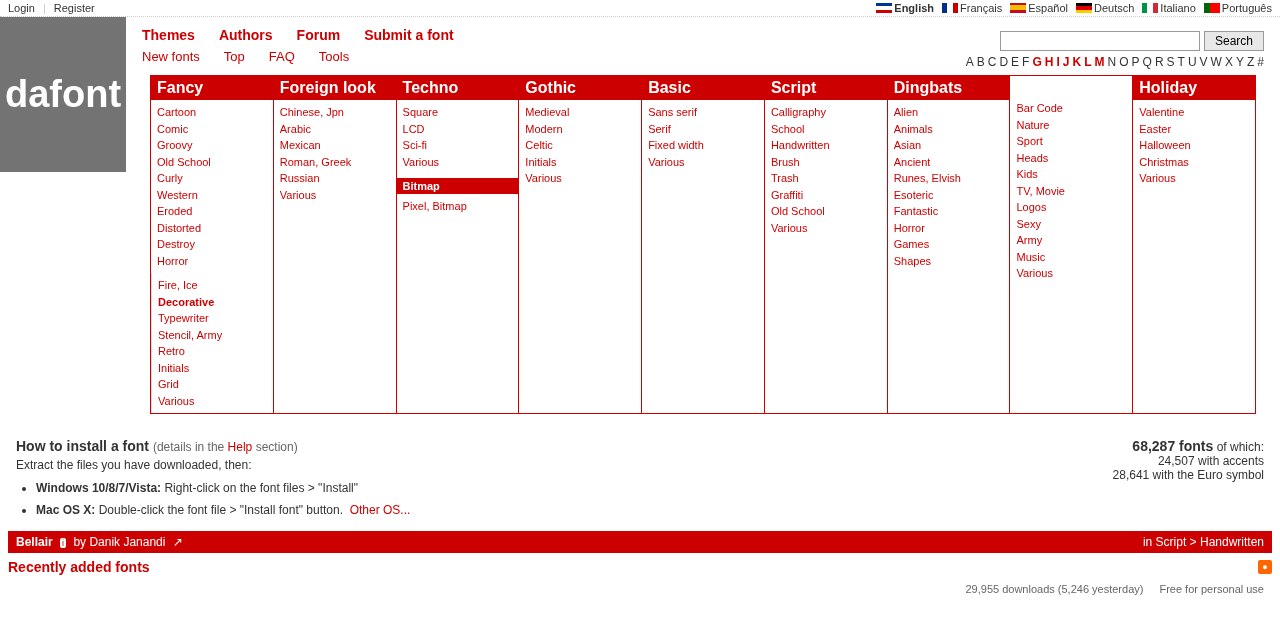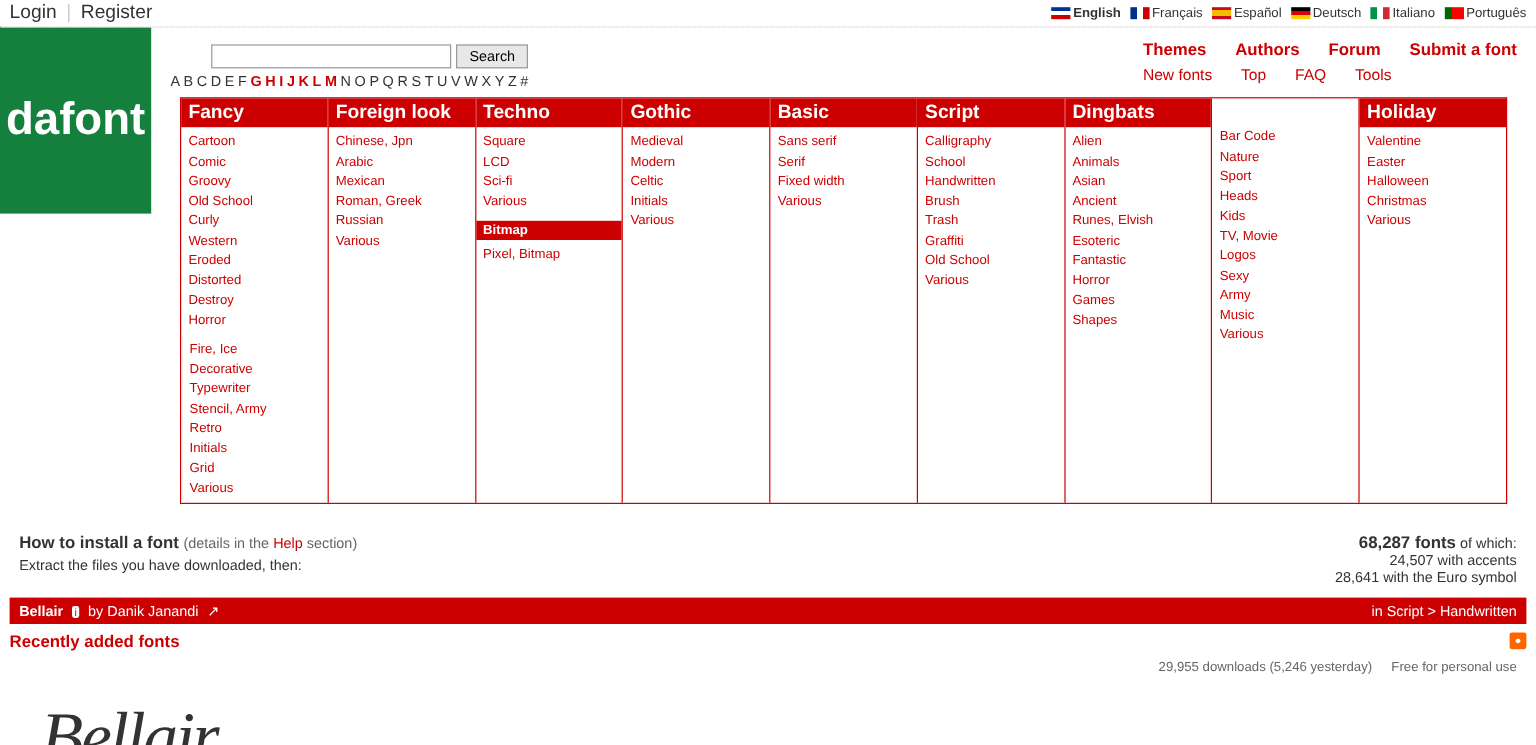--- a/index.html
+++ b/index.html
@@ -1,35 +1,35 @@
 <!DOCTYPE html>
 <html><head>
   <meta charset="utf-8">
   <style>
     * { margin: 0; padding: 0; box-sizing: border-box; }
     body { font-family: Arial, sans-serif; font-size: 12px; background: #fff; color: #333; }
     a { color: #c00; text-decoration: none; }
 
     #top-bar { display: flex; justify-content: space-between; align-items: center; padding: 2px 8px; border-bottom: 1px dotted #ccc; }
-    #top-bar-left { display: flex; gap: 8px; align-items: flex-start; font-size: 16px; }
+    #top-bar-left { display: flex; gap: 8px; align-items: flex-start; font-size: 11px; }
     #top-bar-left a { color: #333; }
     #top-bar-left span { color: #ccc; }
     #top-bar-right { display: flex; gap: 8px; align-items: flex-start; font-size: 11px; }
     .lang-item { display: flex; align-items: center; gap: 2px; cursor: pointer; }
     .lang-flag { width: 16px; height: 10px; display: inline-block; }
     .lang-flag.en { background: linear-gradient(#003399 33%, #fff 33%, #fff 66%, #cc0000 66%); }
     .lang-flag.fr { background: linear-gradient(90deg, #003189 33%, #fff 33%, #fff 66%, #cc0000 66%); }
     .lang-flag.es { background: linear-gradient(#c60b1e 25%, #f1bf00 25%, #f1bf00 75%, #c60b1e 75%); }
     .lang-flag.de { background: linear-gradient(#000 33%, #dd0000 33%, #dd0000 66%, #ffce00 66%); }
     .lang-flag.it { background: linear-gradient(90deg, #009246 33%, #fff 33%, #fff 66%, #ce2b37 66%); }
     .lang-flag.pt { background: linear-gradient(90deg, #006600 40%, #ff0000 40%); }
     .lang-active { font-weight: bold; }
 
     #header { display: flex; align-items: flex-start; padding: 0; }
-    #logo { background: #15803d; width: 126px; height: 155px; display: flex; align-items: center; justify-content: center; flex-shrink: 0; }
+    #logo { background: #737373; width: 126px; height: 155px; display: flex; align-items: center; justify-content: center; flex-shrink: 0; }
     #logo-text { color: white; font-size: 38px; font-weight: bold; line-height: 1.1; text-align: center; font-family: Arial, sans-serif; }
 
     #nav-search { flex: 1; padding: 10px 16px; }
     #main-nav { display: flex; gap: 24px; padding-bottom: 6px; align-items: center; }
     #main-nav a { color: #c00; font-size: 14px; font-weight: bold; }
     #sub-nav { display: flex; gap: 24px; padding-bottom: 8px; }
     #sub-nav a { color: #c00; font-size: 13px; }
 
     #search-bar { display: flex; justify-content: flex-end; align-items: center; gap: 4px; margin-top: 4px; }
     #search-bar input { width: 200px; border: 1px solid #999; padding: 2px 4px; font-size: 12px; }
@@ -96,20 +96,34 @@
 </div>
 
 <div id="header">
   <div id="logo">
     <div id="logo-text">
       <div>dafont</div>
     </div>
   </div>
   <div id="nav-search">
     <div style="display:flex; justify-content:space-between; align-items:flex-start;">
+      <div>
+        <div id="main-nav">
+          <a href="#">Themes</a>
+          <a href="#">Authors</a>
+          <a href="#">Forum</a>
+          <a href="#">Submit a font</a>
+        </div>
+        <div id="sub-nav">
+          <a href="#">New fonts</a>
+          <a href="#">Top</a>
+          <a href="#">FAQ</a>
+          <a href="#">Tools</a>
+        </div>
+      </div>
       <div>
         <div id="search-bar">
           <input type="text" style="width: 200px; border: 1px solid rgb(153, 153, 153); padding: 2px 4px; font-size: 12px;">
           <button style="background:#e8e8e8; border:1px solid #999; padding:2px 10px; font-size:12px; cursor:pointer;">Search</button>
         </div>
         <div id="alpha-bar" style="display:flex; justify-content:flex-end; gap:3px; padding:4px 0; font-size:12px;">
           <a href="#">A</a>
           <a href="#">B</a>
           <a href="#">C</a>
           <a href="#">D</a>
@@ -131,55 +145,41 @@
           <a href="#">T</a>
           <a href="#">U</a>
           <a href="#">V</a>
           <a href="#">W</a>
           <a href="#">X</a>
           <a href="#">Y</a>
           <a href="#">Z</a>
           <a href="#">#</a>
         </div>
       </div>
-      <div>
-        <div id="main-nav">
-          <a href="#">Themes</a>
-          <a href="#">Authors</a>
-          <a href="#">Forum</a>
-          <a href="#">Submit a font</a>
-        </div>
-        <div id="sub-nav">
-          <a href="#">New fonts</a>
-          <a href="#">Top</a>
-          <a href="#">FAQ</a>
-          <a href="#">Tools</a>
-        </div>
-      </div>
     </div>
 
     <div id="categories" style="border:1px solid #c00; display:flex; margin-top:2px;">
 
       <div class="cat-col">
         <div class="cat-header">Fancy</div>
         <div class="cat-body">
           <a href="#">Cartoon</a>
           <a href="#">Comic</a>
           <a href="#">Groovy</a>
           <a href="#">Old School</a>
           <a href="#">Curly</a>
           <a href="#">Western</a>
           <a href="#">Eroded</a>
           <a href="#">Distorted</a>
           <a href="#">Destroy</a>
           <a href="#">Horror</a>
         </div>
         <div style="border-left: 1px solid #ddd; margin-left:0; padding-left:0; font-size:11px; padding: 4px 6px;">
           <a href="#" style="display:block; color:#c00; line-height:1.5;">Fire, Ice</a>
-          <a href="#" style="display:block; color:#c00; line-height:1.5;">Decorative</a>
+          <a href="#" style="display:block; color:#c00; line-height:1.5;font-weight:bold;">Decorative</a>
           <a href="#" style="display:block; color:#c00; line-height:1.5;">Typewriter</a>
           <a href="#" style="display:block; color:#c00; line-height:1.5;">Stencil, Army</a>
           <a href="#" style="display:block; color:#c00; line-height:1.5;">Retro</a>
           <a href="#" style="display:block; color:#c00; line-height:1.5;">Initials</a>
           <a href="#" style="display:block; color:#c00; line-height:1.5;">Grid</a>
           <a href="#" style="display:block; color:#c00; line-height:1.5;">Various</a>
         </div>
       </div>
 
       <div class="cat-col">
@@ -293,20 +293,28 @@
 <div id="install-section" style="padding: 10px 16px;">
   <div style="display:flex; justify-content:space-between;">
     <div>
       <h2 style="font-size:14px; font-weight:bold; color:#333; display:inline;">
         <span>How to install a font</span>
       </h2>
       <span style="font-size:12px; color:#666;">
         (details in the <a href="#" style="color:#c00;">Help</a> section)
       </span>
       <p style="font-size:12px; margin-top:4px;">Extract the files you have downloaded, then:</p>
+      <ul style="margin-left:20px; margin-top:4px;">
+        <li style="font-size:12px; line-height:1.8;">
+          <strong>Windows 10/8/7/Vista:</strong> Right-click on the font files &gt; "Install"
+        </li>
+        <li style="font-size:12px; line-height:1.8;">
+          <strong>Mac OS X:</strong> Double-click the font file &gt; "Install font" button.&nbsp;&nbsp;<a href="#" style="color:#c00;">Other OS...</a>
+        </li>
+      </ul>
     </div>
     <div style="text-align:right; font-size:12px; flex-shrink:0;">
       <span style="font-size:14px; font-weight:bold;">68,287 fonts</span>
       <span>of which:</span><br>
       <span>24,507 with accents</span><br>
       <span>28,641 with the Euro symbol</span>
     </div>
   </div>
 </div>
 

